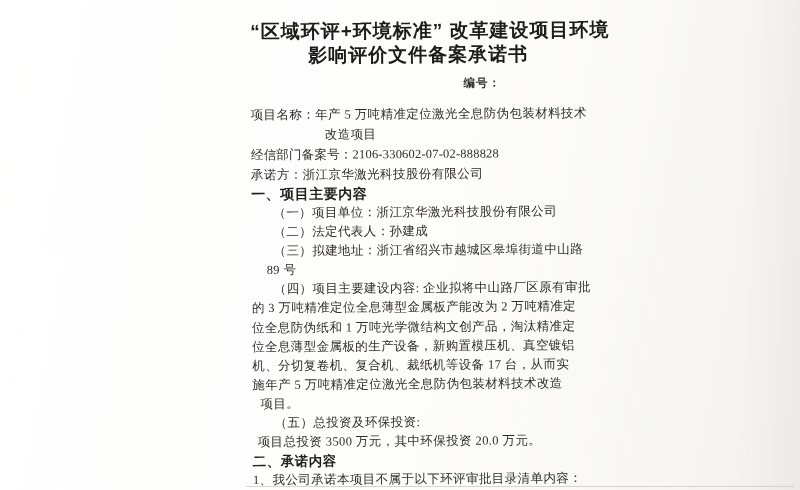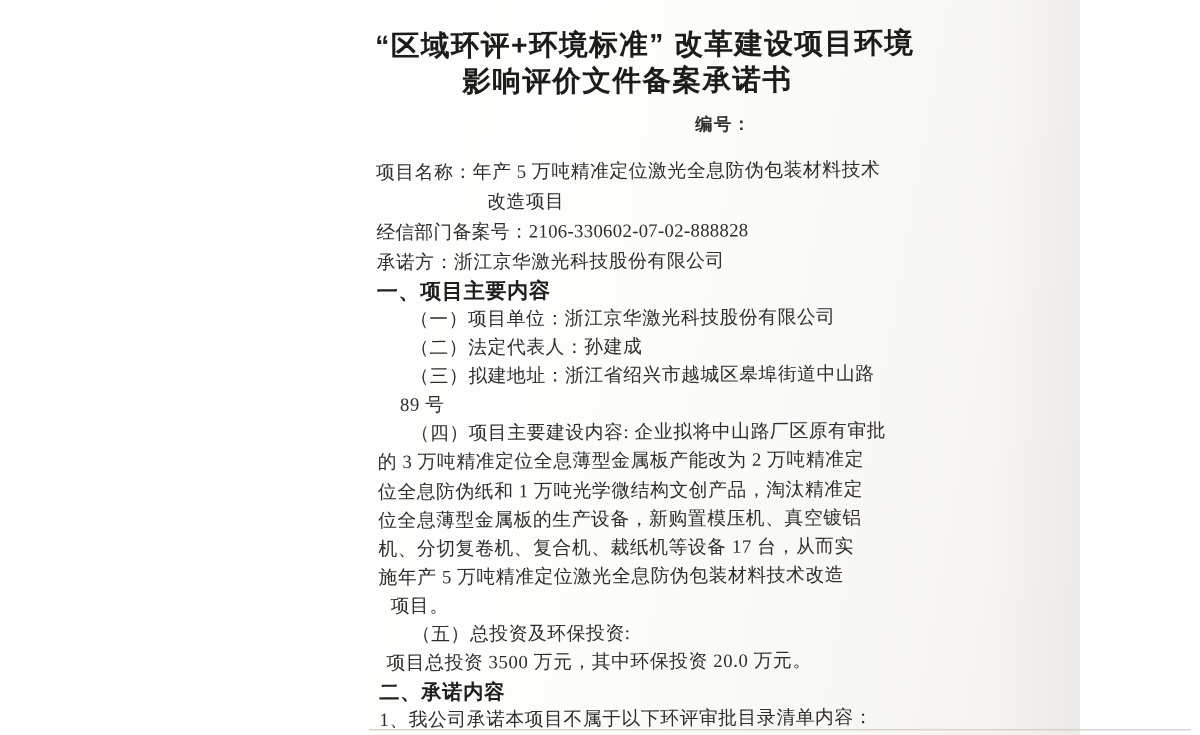--- a/index.html
+++ b/index.html
@@ -5,21 +5,21 @@
   html, body {
     margin: 0;
     padding: 0;
     width: 800px;
     height: 490px;
     overflow: hidden;
     background: #ffffff;
   }
   .scan-page {
     position: relative;
-    width: 720px;
+    width: 800px;
     height: 490px;
     background: linear-gradient(100deg, #ffffff 0%, #fdfdfc 55%, #f7f6f4 86%, #f1f0ee 100%);
     font-family: "Liberation Serif", "DejaVu Serif", serif;
     color: #2f2d2b;
   }
   .doc-column {
     position: absolute;
     left: 250px;
     top: 0;
     width: 336px;

